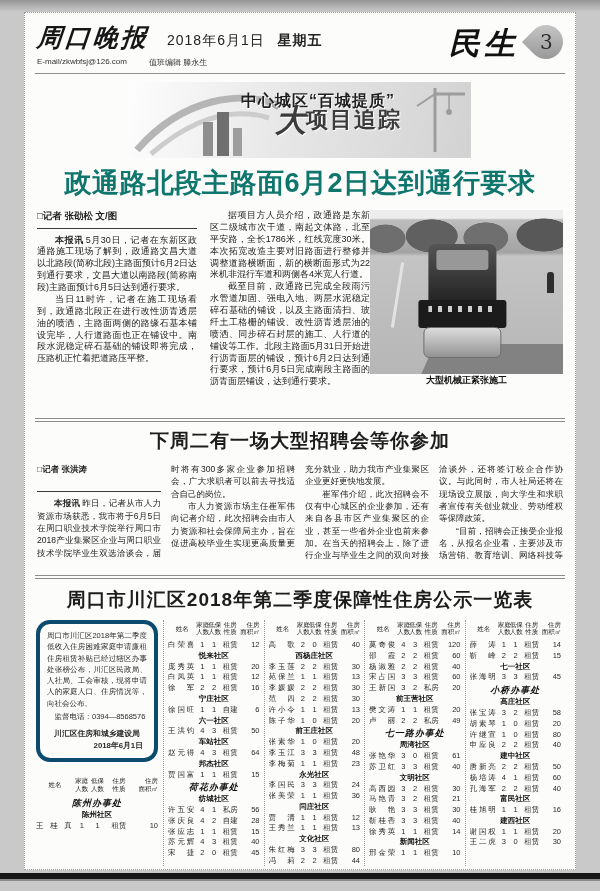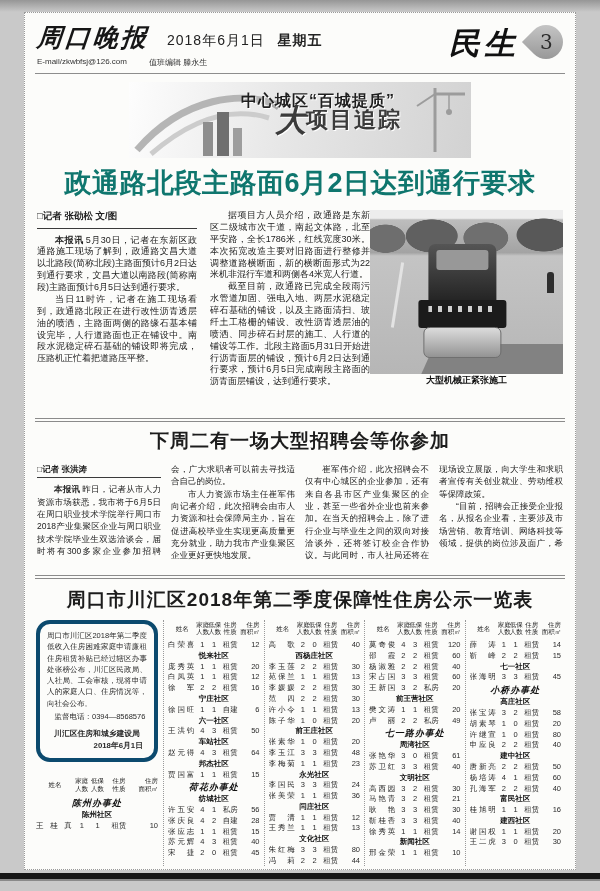--- a/index.html
+++ b/index.html
@@ -51,21 +51,21 @@
   .machine-lights { position:absolute; top:62px; left:12px; right:12px; height:6px; background:repeating-linear-gradient(90deg,#cfcfcf 0 4px,transparent 4px 10px); }
   .drum { position:absolute; bottom:0; left:7px; right:7px; height:31px; background:linear-gradient(#dcdcdc,#939393); border:1px solid #6f6f6f; border-radius:6px; }
   .person { position:absolute; right:9px; top:62px; width:7px; height:21px; background:#2e2e2e; border-radius:3px 3px 0 0; }
   .photo-caption { font-size:9px; font-weight:bold; text-align:center; color:#111; }
 
   .rule-sep { height:4px; border-top:1px solid #8b8b8b; border-bottom:1px solid #8b8b8b; margin:8px 0 6px; }
 
   
   .headline2 { font-size:19px; font-weight:900; text-align:center; margin:4px 0 9px; letter-spacing:1px; }
   .a2-cols { column-count:4; column-gap:10px; height:104px; font-size:8.5px; line-height:1.45; text-align:justify; overflow:hidden; color:#222; padding:0 2px; }
-  .a2-cols .byline { font-size:8.5px; padding-bottom:2px; margin-bottom:5px; }
+  .a2-cols .byline { font-size:8.5px; padding-bottom:16px; margin-bottom:5px; }
 
   
   .h-title { font-size:19px; font-weight:900; text-align:center; margin:8px 0 7px; letter-spacing:1px; }
   .h-table { display:flex; height:246px; overflow:hidden; }
   .h-left { width:128px; padding:0 5px 0 1px; }
   .notice-box { border:4px solid #0c4a6e; border-radius:14px; padding:6px 7px 7px; font-size:7.5px; line-height:1.5; text-align:justify; color:#2a2a2a; }
   .notice-phone { text-indent:1em; margin-top:2px; }
   .notice-agency { font-weight:bold; text-align:center; margin-top:6px; font-size:7.8px; }
   .notice-date { font-weight:bold; text-align:right; padding-right:4px; font-size:7.8px; }
   .h-left .thead { margin-top:14px; }

